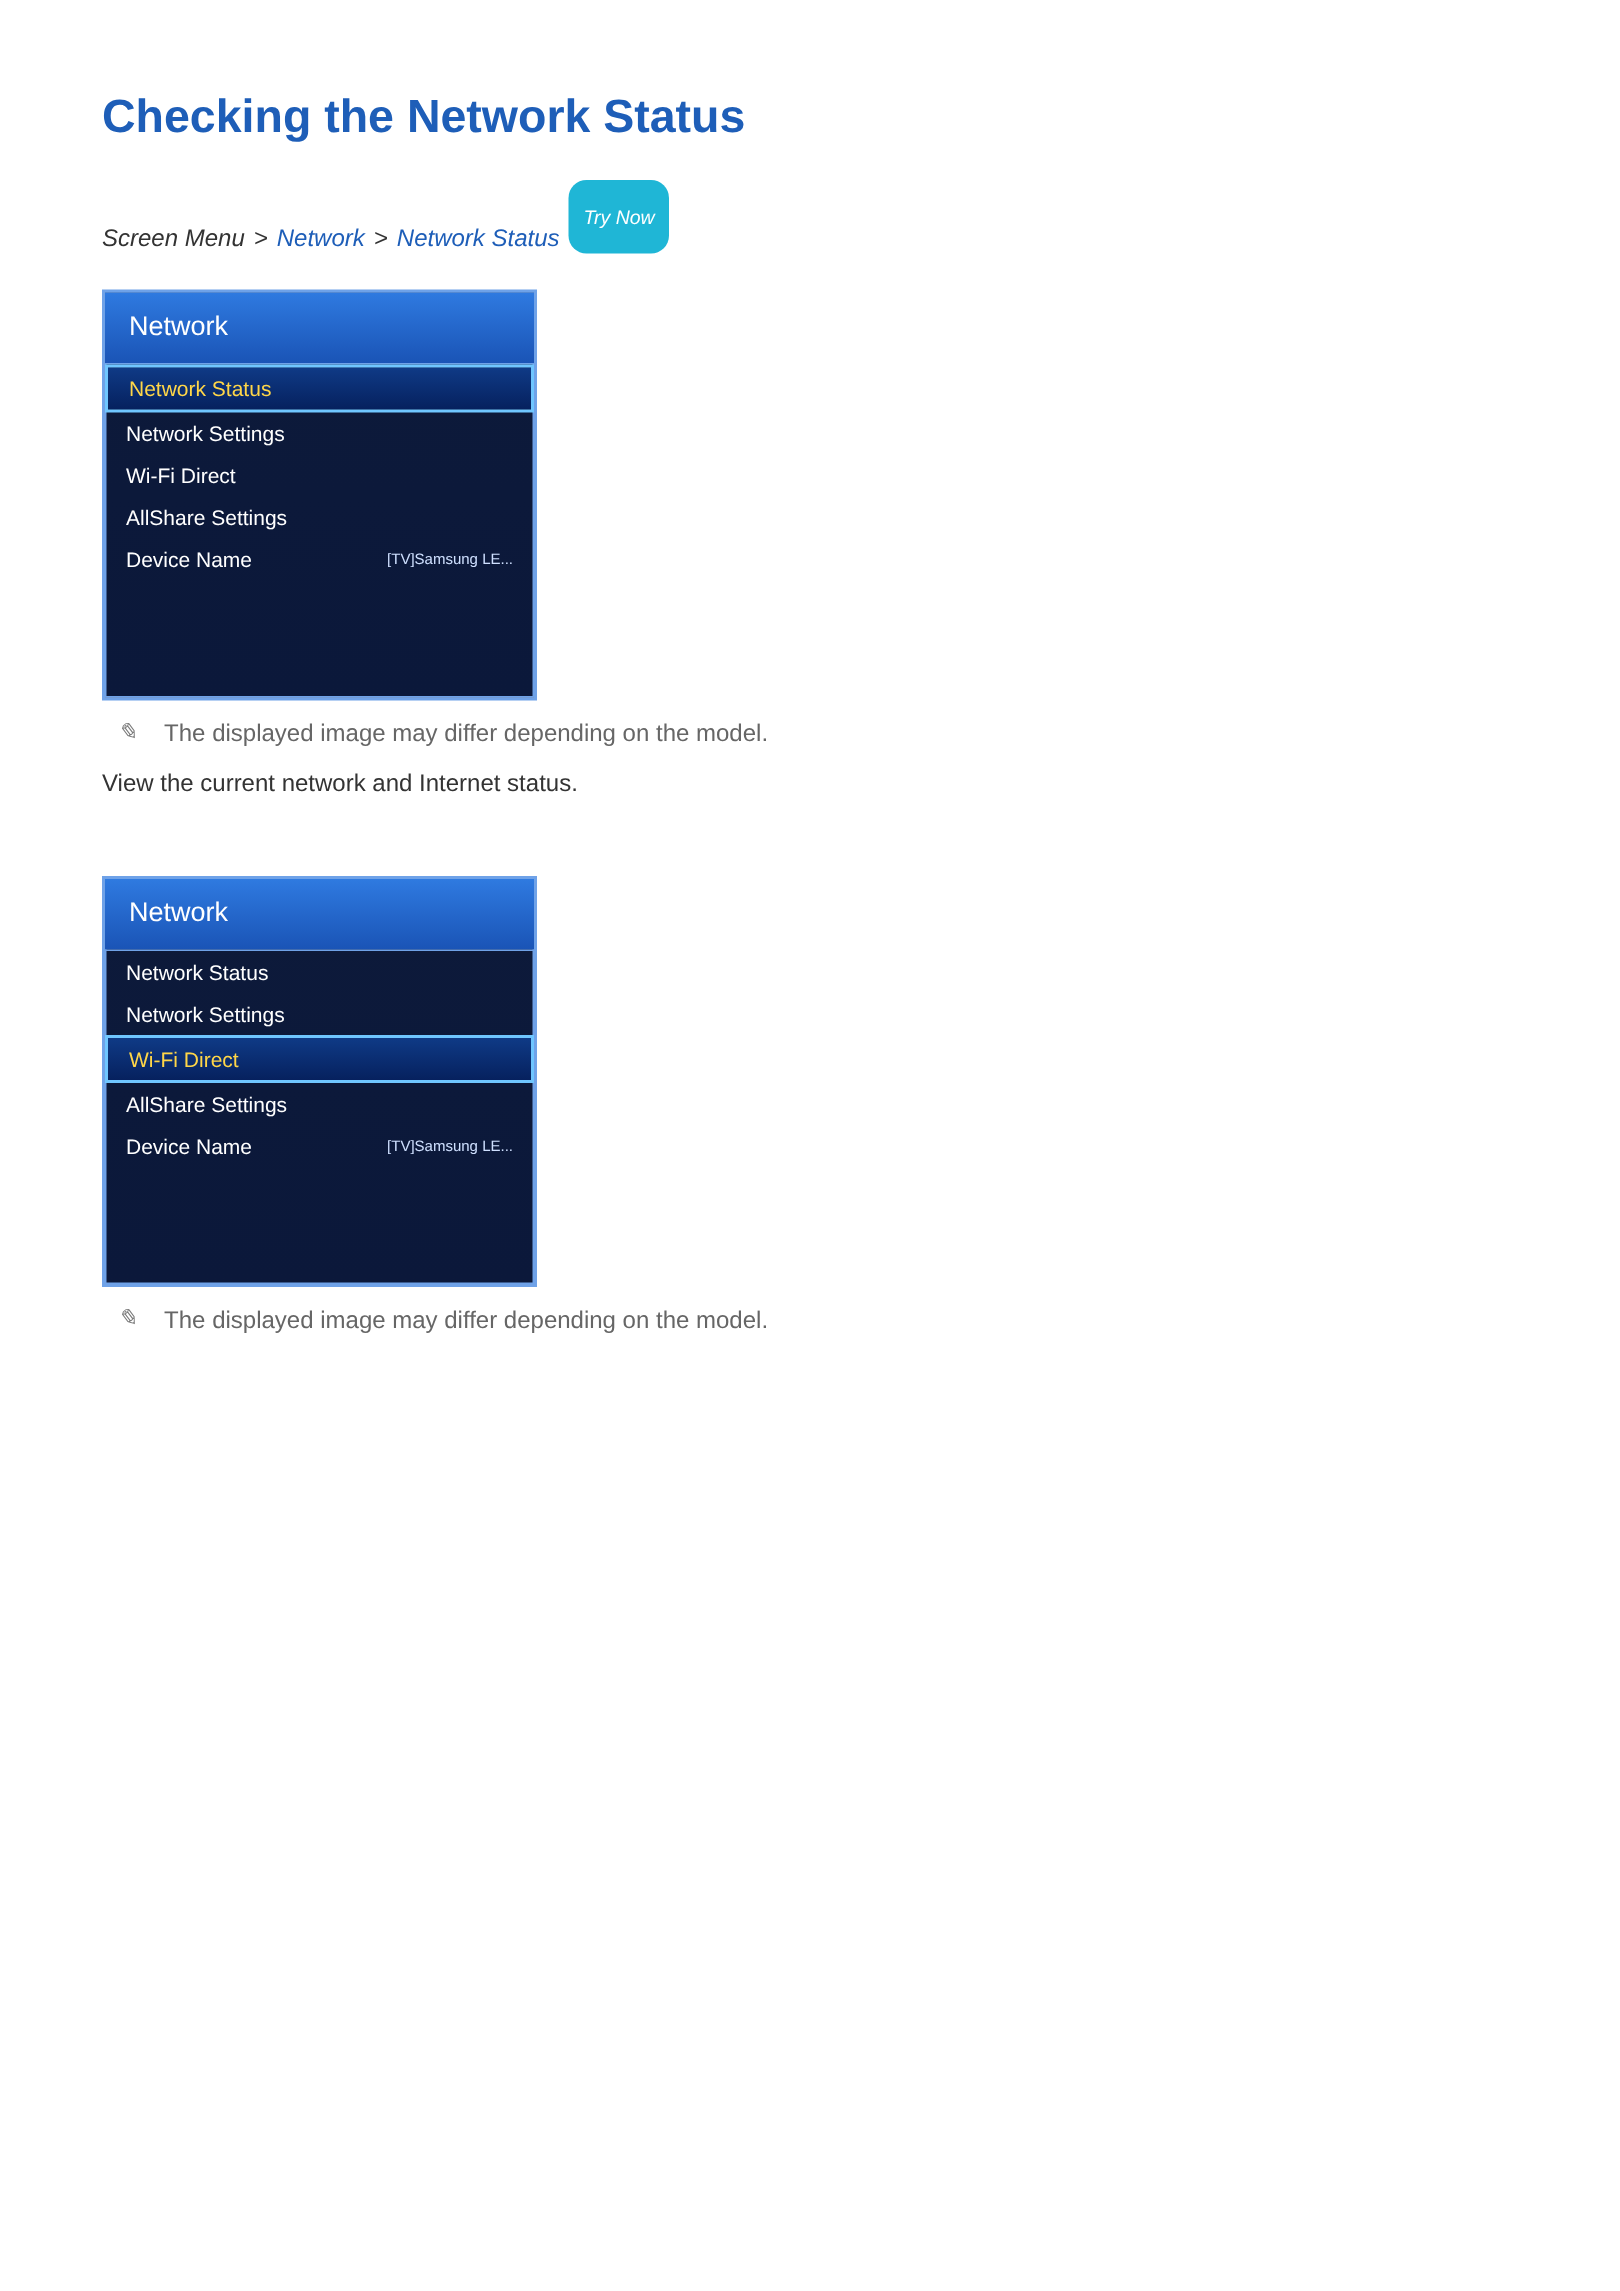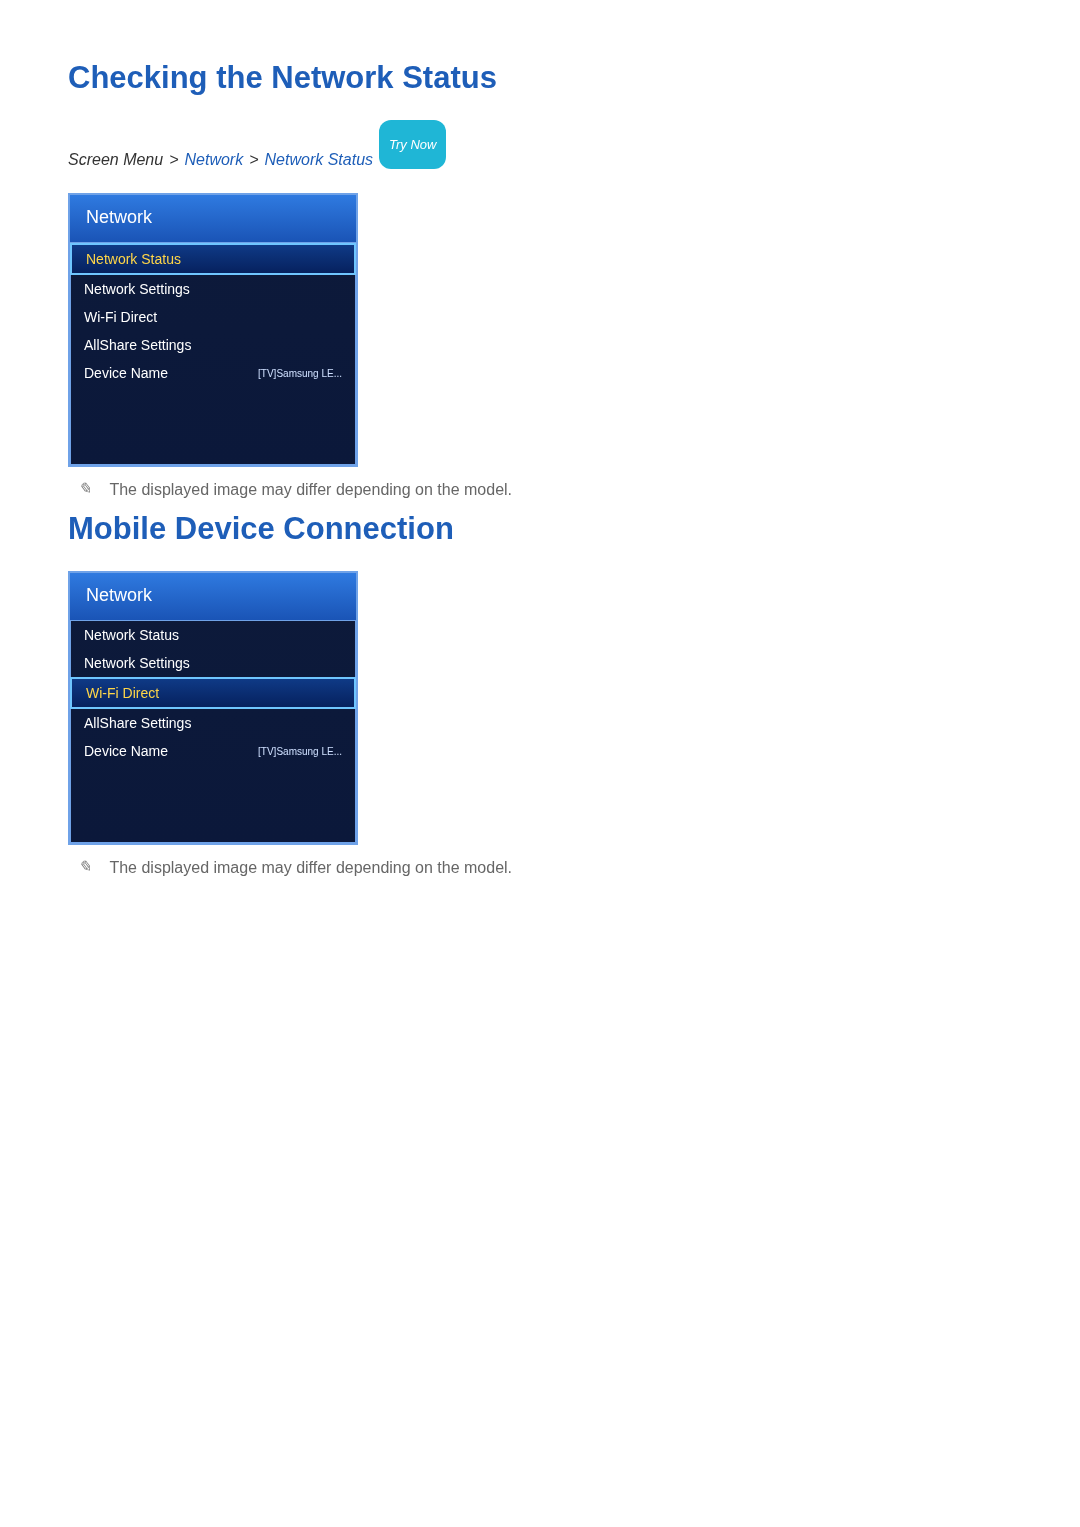--- a/index.html
+++ b/index.html
@@ -131,24 +131,24 @@
         <span class="value">[TV]Samsung LE...</span>
       </div>
     </div>
   </div>
 
   <div class="note-row">
     <span class="pen-icon">✎</span>
     <span>The displayed image may differ depending on the model.</span>
   </div>
 
+  <p class="desc">View the current network and Internet status.</p>
 </div>
 
 <div class="section">
-  <h1>Mobile Device Connection</h1>
 
   <div class="menu-panel" style="margin-top:24px;">
     <div class="menu-header">Network</div>
     <div class="menu-body">
       <div class="menu-item">
         <span class="label">Network Status</span>
         <span class="value"></span>
       </div>
       <div class="menu-item">
         <span class="label">Network Settings</span>

